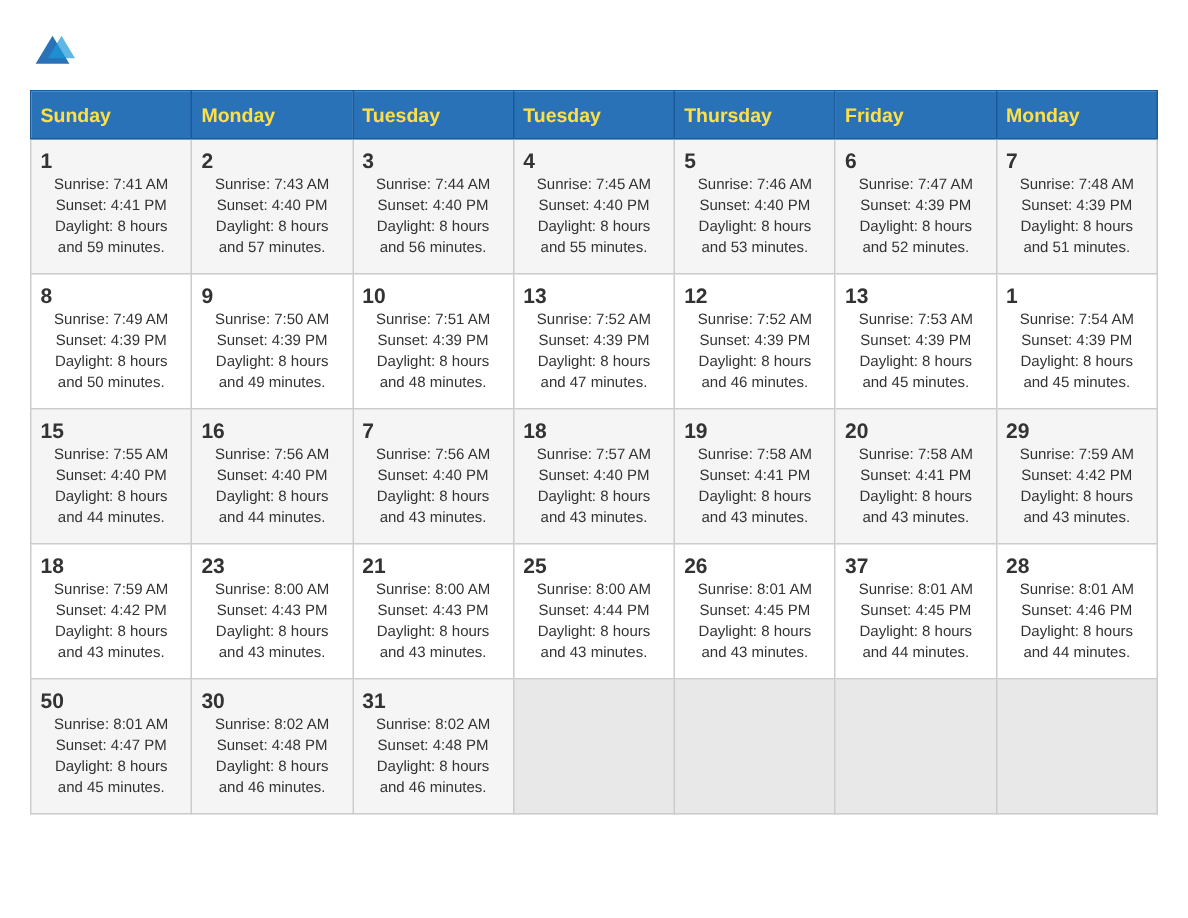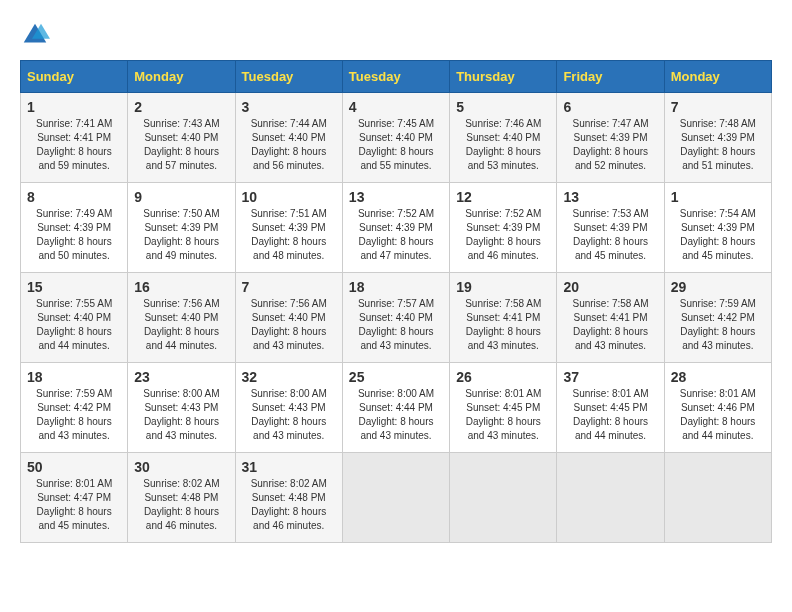--- a/index.html
+++ b/index.html
@@ -262,21 +262,21 @@
             Sunrise: 7:59 AM<br>Sunset: 4:42 PM<br>Daylight: 8 hours and 43 minutes.
           </div>
         </td>
         <td>
           <span class="day-number">23</span>
           <div class="day-info">
             Sunrise: 8:00 AM<br>Sunset: 4:43 PM<br>Daylight: 8 hours and 43 minutes.
           </div>
         </td>
         <td>
-          <span class="day-number">32</span>
+          <span class="day-number">21</span>
           <div class="day-info">
             Sunrise: 8:00 AM<br>Sunset: 4:43 PM<br>Daylight: 8 hours and 43 minutes.
           </div>
         </td>
         <td>
           <span class="day-number">25</span>
           <div class="day-info">
             Sunrise: 8:00 AM<br>Sunset: 4:44 PM<br>Daylight: 8 hours and 43 minutes.
           </div>
         </td>

